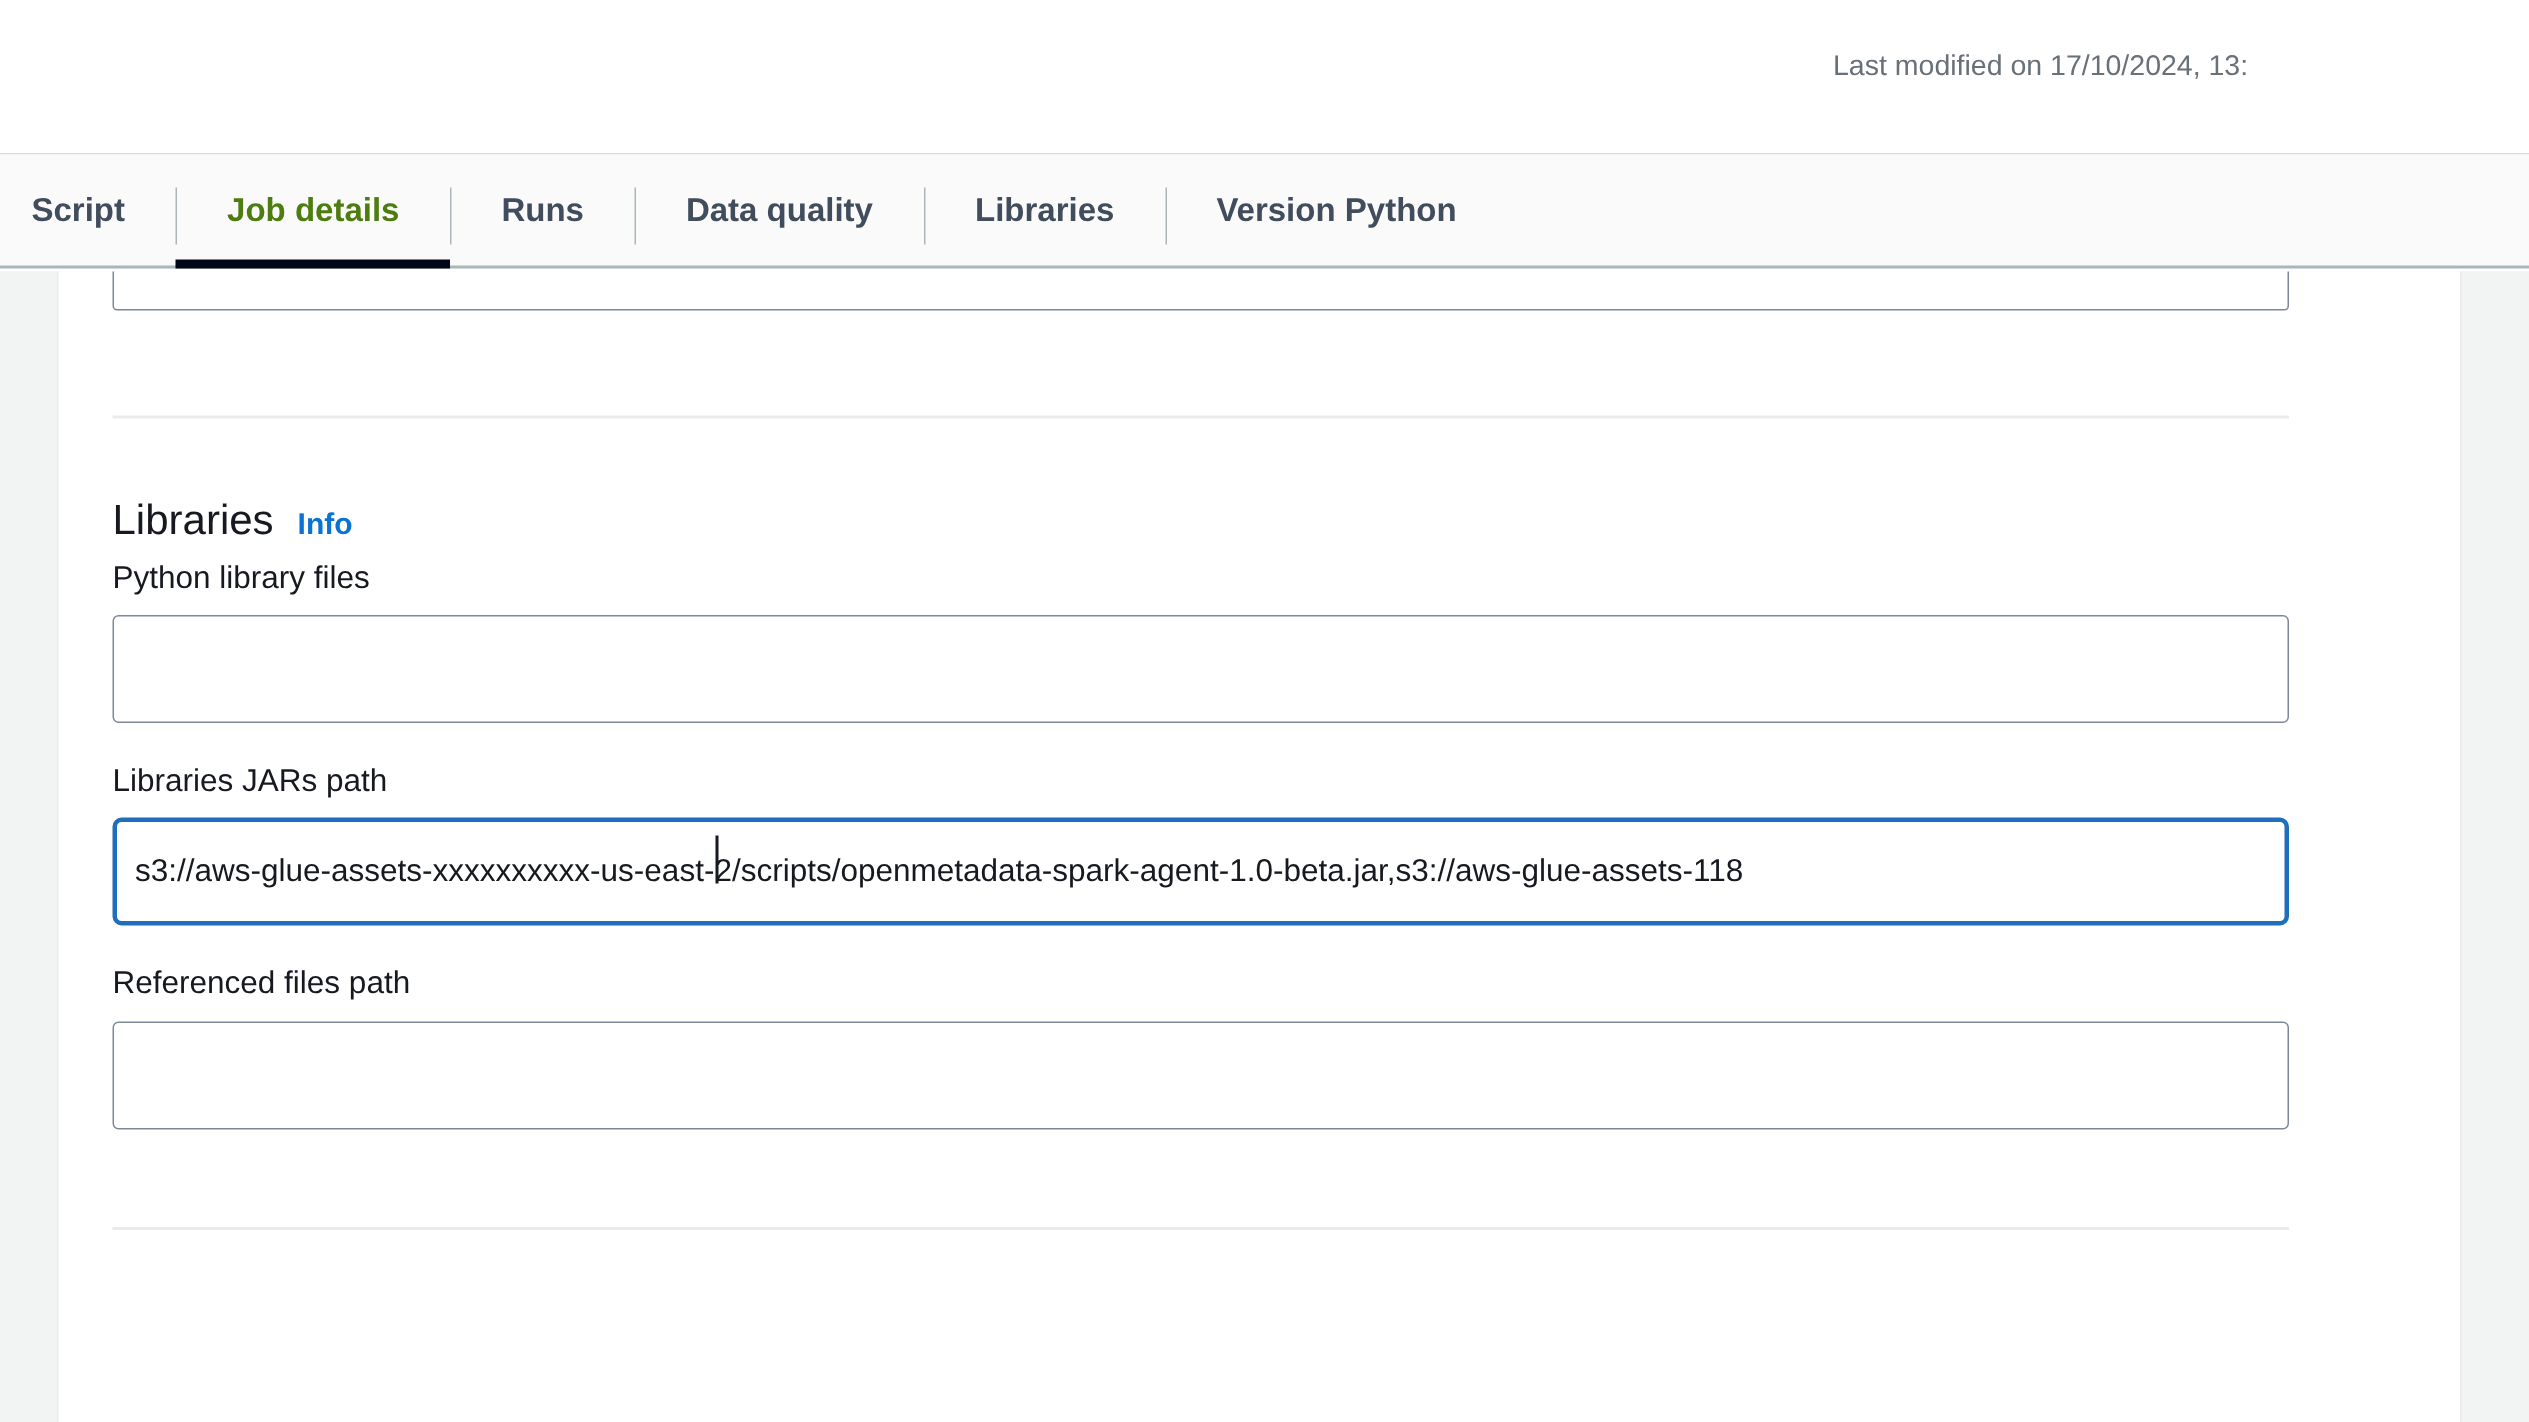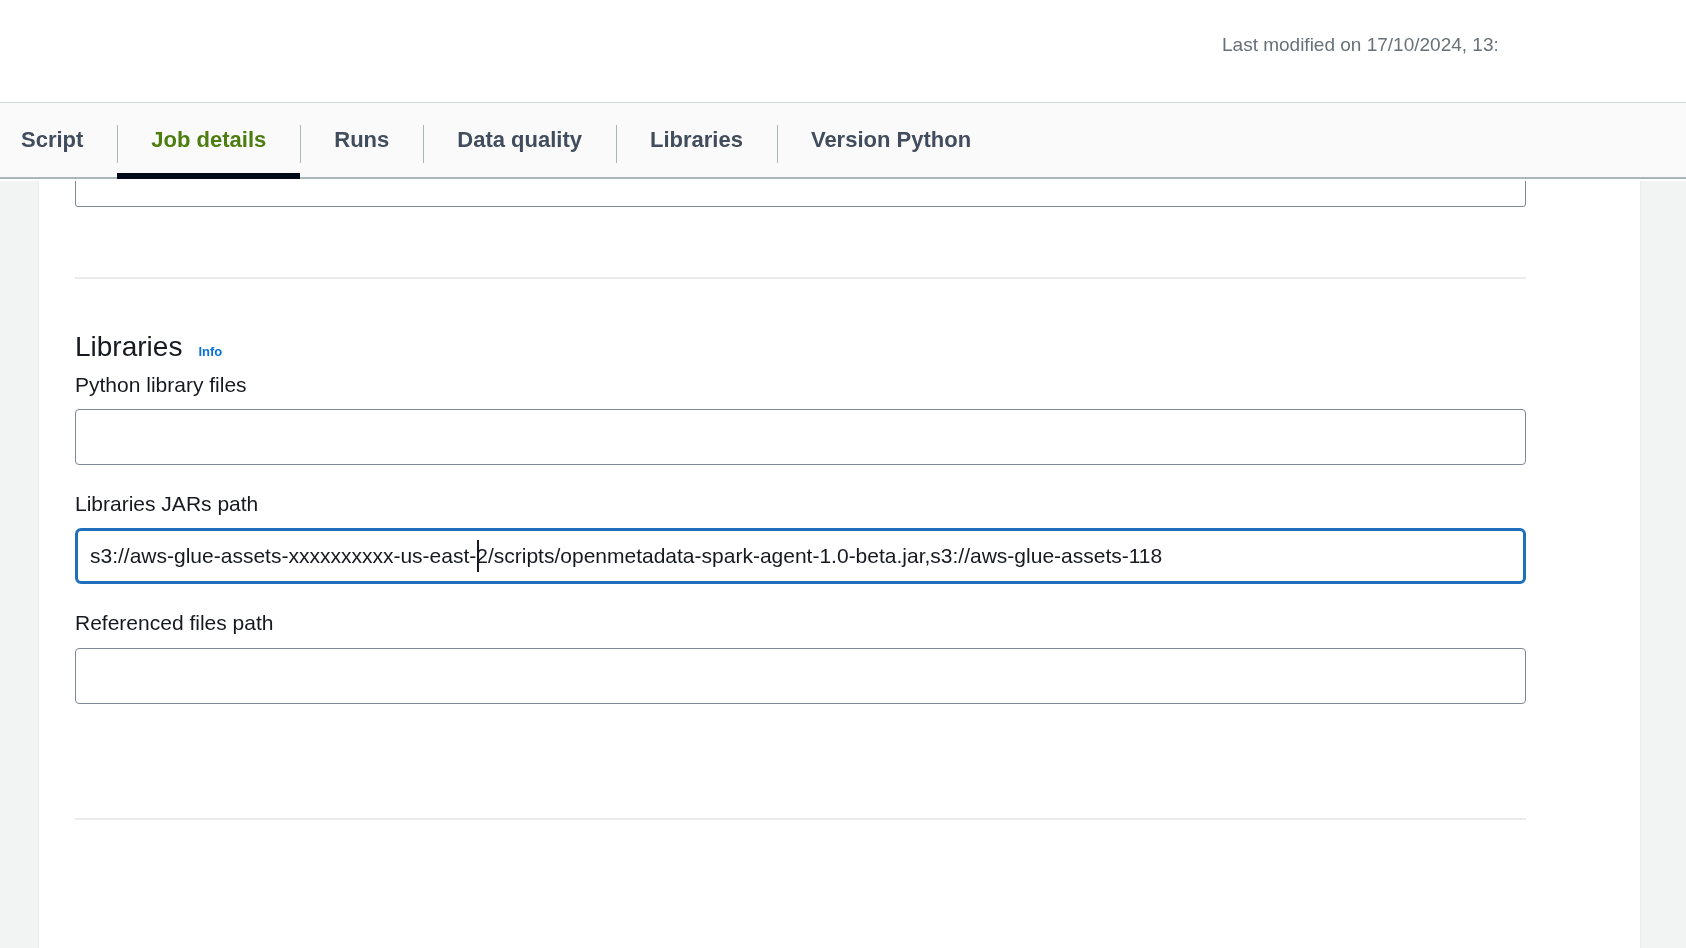--- a/index.html
+++ b/index.html
@@ -166,39 +166,39 @@
     gap: 16px;
     margin-bottom: 11px;
   }
   .section-heading {
     font-size: 28px;
     font-weight: normal;
     color: #16191f;
     line-height: 1;
   }
   .info-link {
-    font-size: 13px;
+    font-size: 20px;
     font-weight: bold;
     color: #0972d3;
     cursor: pointer;
     text-decoration: none;
   }
 
   .field {
     margin-bottom: 26px;
   }
   .field-label {
     font-size: 21px;
     color: #16191f;
     margin-bottom: 12px;
     line-height: 1.2;
   }
   .text-input {
     width: 1451px;
-    height: 56px;
+    height: 72px;
     box-sizing: border-box;
     border: 1px solid #7d8998;
     border-radius: 4px;
     background: #ffffff;
     font-family: "Liberation Sans", sans-serif;
     font-size: 21px;
     color: #16191f;
     padding: 0 14px;
     outline: none;
     display: block;

